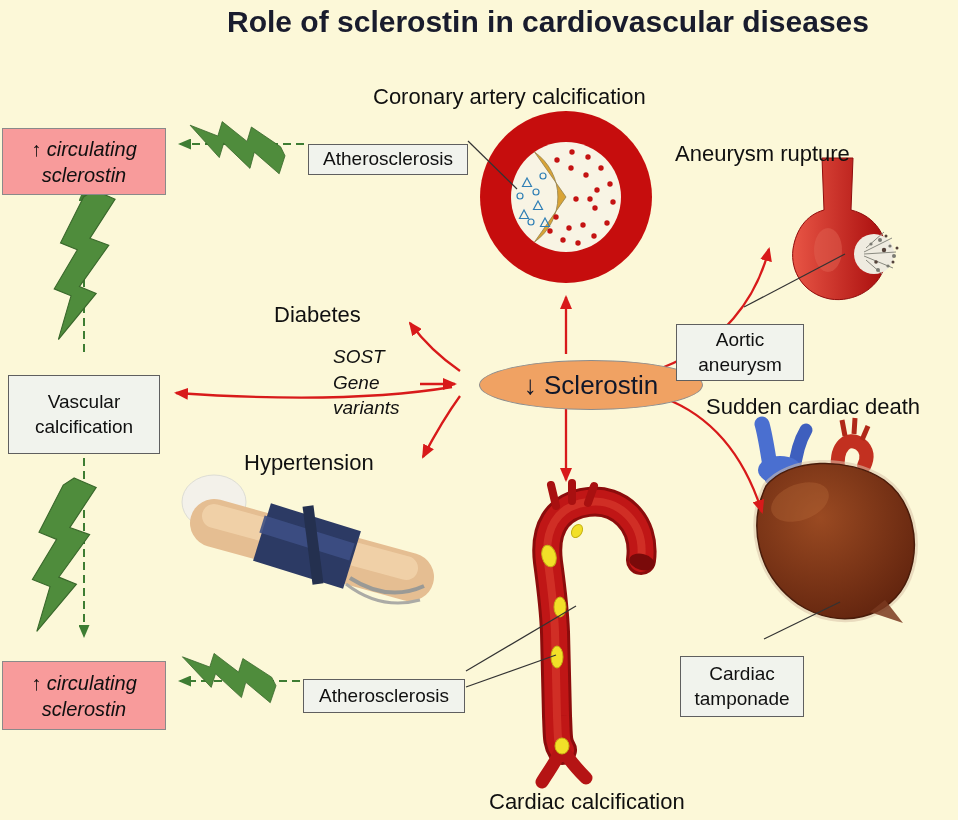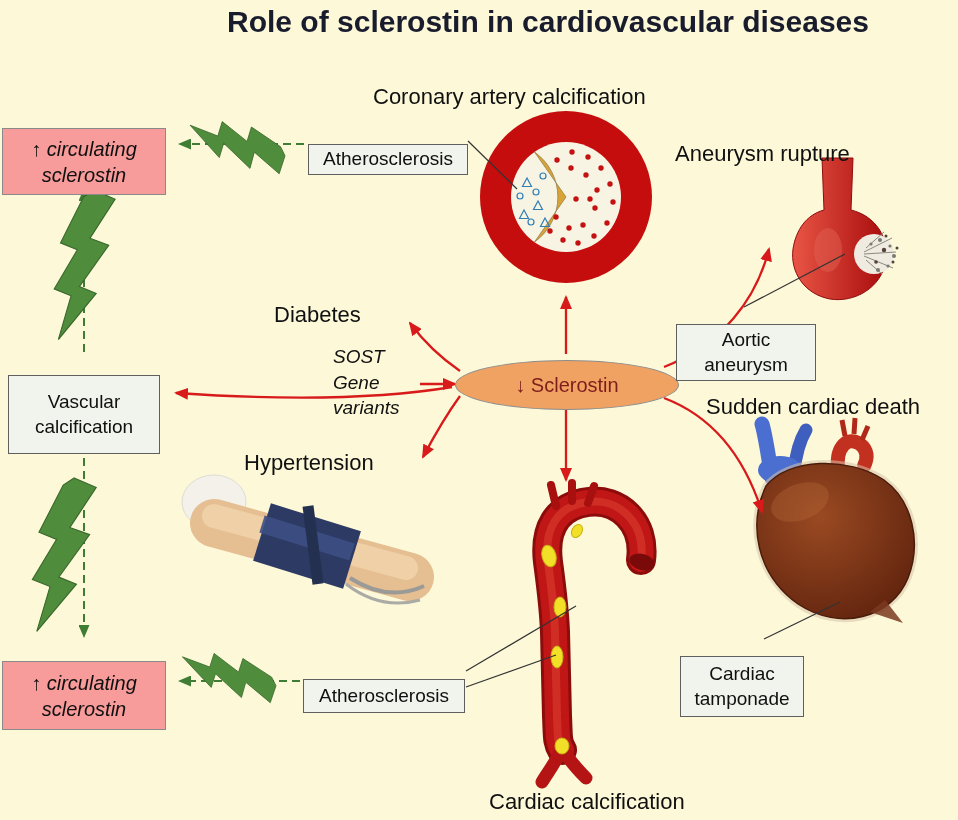--- a/index.html
+++ b/index.html
@@ -6,23 +6,23 @@
   #canvas{position:relative;width:958px;height:820px;background:#FCF8D8;overflow:hidden;
           font-family:"Liberation Sans",sans-serif;color:#111;}
   #art{position:absolute;left:0;top:0;z-index:1;}
   .title{position:absolute;left:548px;top:5px;transform:translateX(-50%);white-space:nowrap;
          font-size:30px;font-weight:bold;color:#191C2D;z-index:3;}
   .cap{position:absolute;font-size:22px;color:#101010;white-space:nowrap;z-index:3;}
   .box{position:absolute;display:flex;align-items:center;justify-content:center;text-align:center;
        background:#F1F3ED;border:1px solid #5F5F5F;color:#101010;font-size:19px;line-height:1.3;
        white-space:pre-line;z-index:3;box-sizing:border-box;margin-top:16px;}
   .pink{background:#F89B9B;border:1px solid #8A8A8A;font-style:italic;font-size:20px;}
-  .ellipse{position:absolute;left:455px;top:360px;width:222px;height:48px;background:#F0A263;
+  .ellipse{position:absolute;left:479px;top:360px;width:222px;height:48px;background:#F0A263;
            border:1.5px solid #8C8C8C;border-radius:50%;display:flex;align-items:center;
-           justify-content:center;font-size:20px;color:#7f1d1d;z-index:3;}
+           justify-content:center;font-size:26px;color:#0f172a;z-index:3;}
   .sost{position:absolute;left:333px;top:344px;width:84px;font-style:italic;font-size:19px;
         line-height:1.35;text-align:left;white-space:pre-line;z-index:3;}
 </style>
 </head>
 <body>
 
 <div id="canvas">
 
   <svg id="art" width="958" height="820" viewBox="0 0 958 820">
     <defs>
@@ -207,21 +207,21 @@
   <div class="sost">SOST
 Gene
 variants</div>
 
   <div class="ellipse">↓ Sclerostin</div>
 
   <div class="box" style="left:308px;top:128px;width:160px;height:31px;">Atherosclerosis</div>
   <div class="box" style="left:303px;top:663px;width:162px;height:34px;">Atherosclerosis</div>
   <div class="box" style="left:8px;top:359px;width:152px;height:79px;">Vascular
 calcification</div>
-  <div class="box" style="left:676px;top:308px;width:140px;height:57px;">Aortic
+  <div class="box" style="left:676px;top:308px;width:128px;height:57px;">Aortic
 aneurysm</div>
   <div class="box" style="left:680px;top:640px;width:124px;height:61px;">Cardiac
 tamponade</div>
   <div class="box pink" style="left:2px;top:112px;width:164px;height:67px;">↑ circulating
 sclerostin</div>
   <div class="box pink" style="left:2px;top:645px;width:164px;height:69px;">↑ circulating
 sclerostin</div>
 
 </div>
 

